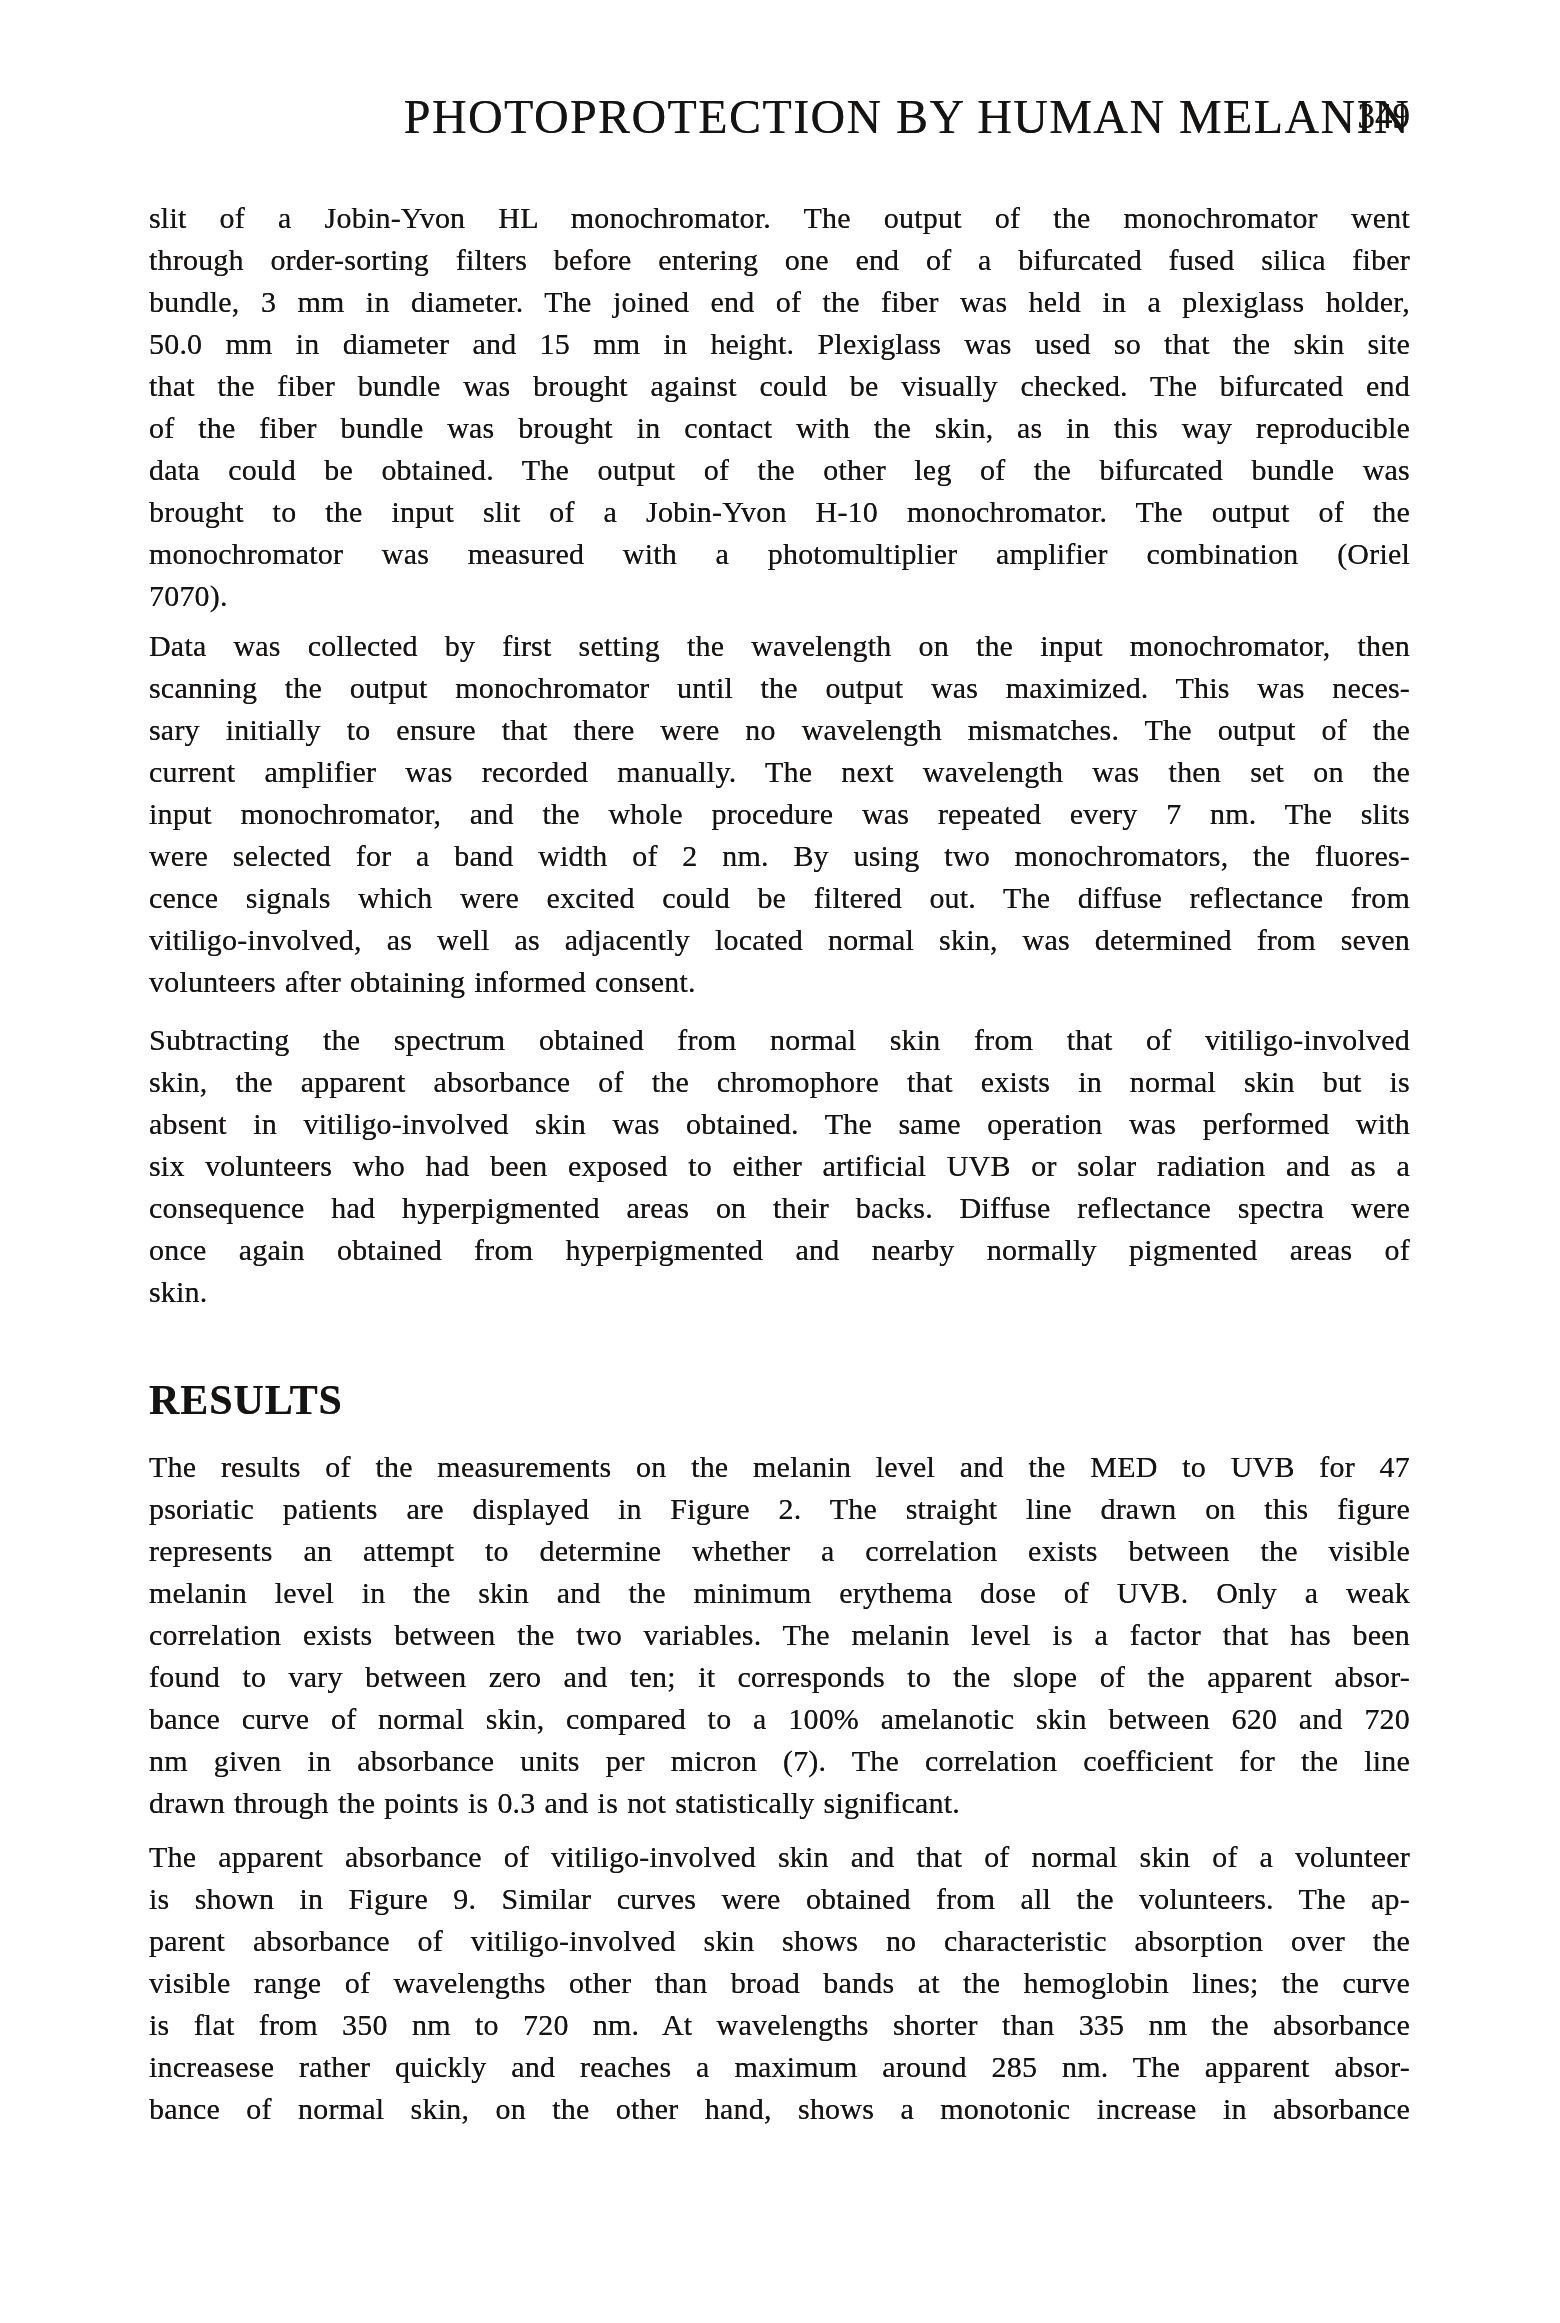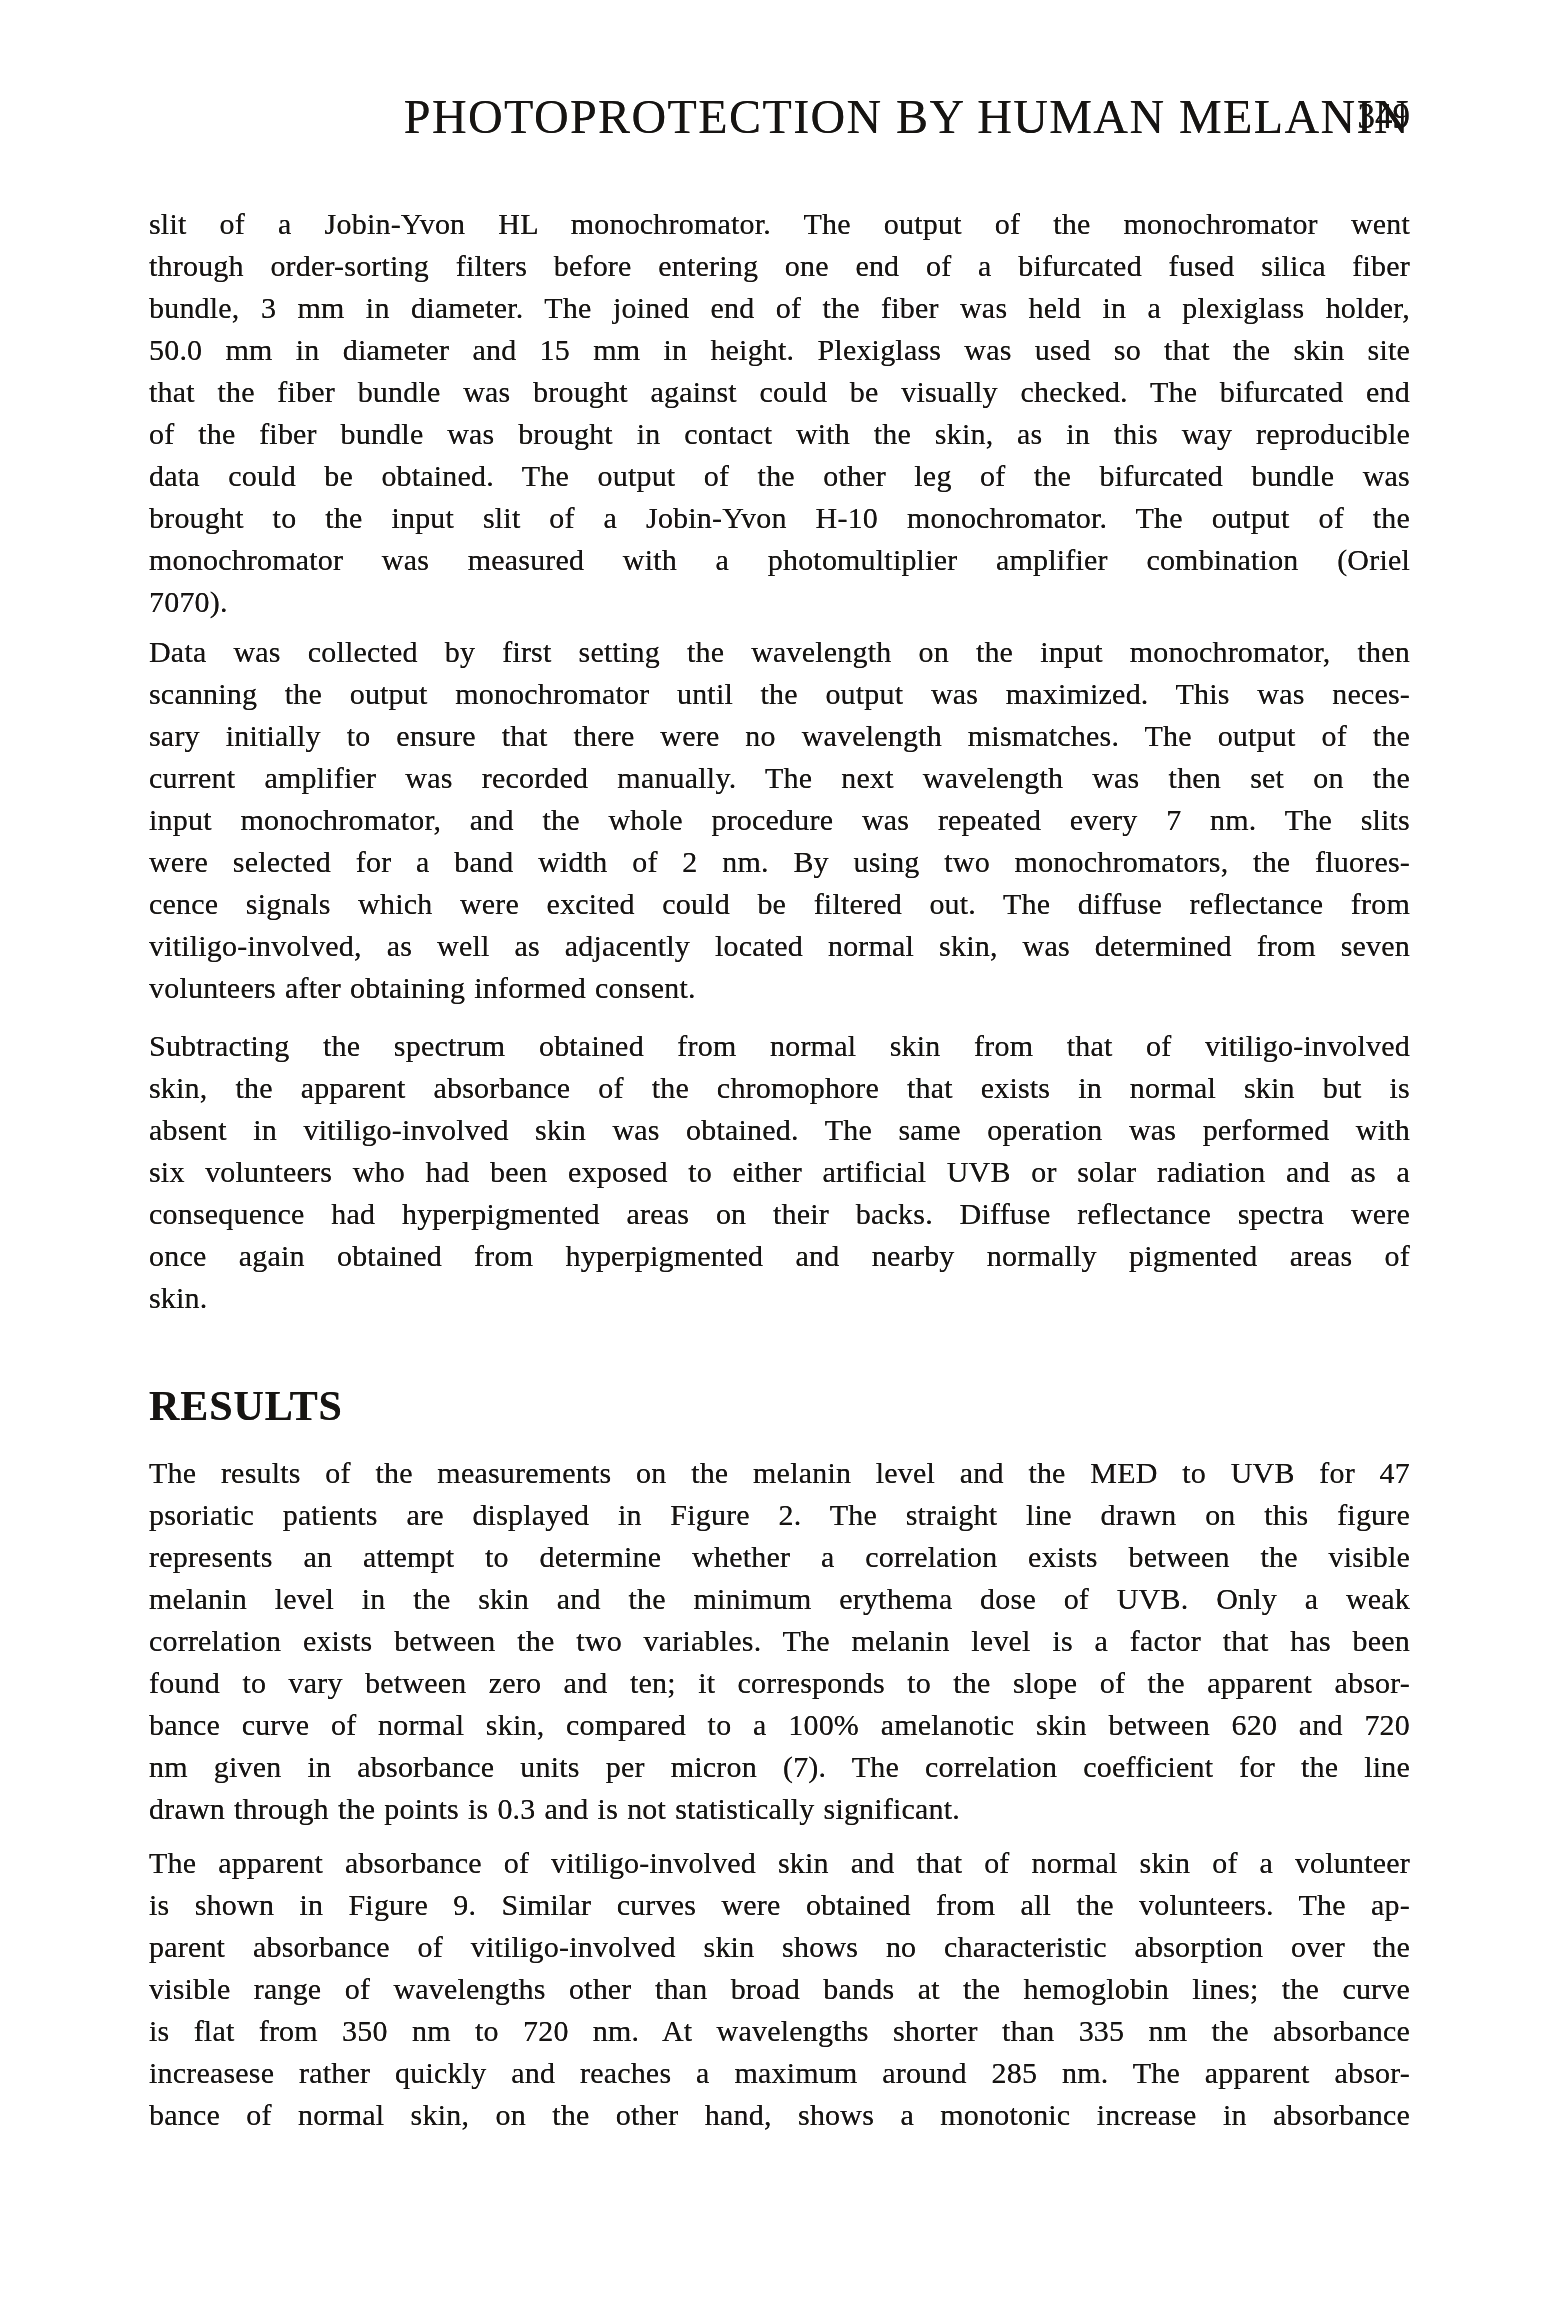--- a/index.html
+++ b/index.html
@@ -39,21 +39,21 @@
     position: absolute;
     right: 0;
     top: 0;
     font-size: 35px;
     line-height: 42px;
     margin-left: 18px;
   }
   .textblock {
     position: absolute;
     left: 149px;
-    top: 6px;
+    top: 0;
     width: 1261px;
     height: 1653px;
   }
   .para {
     position: absolute;
     left: 0;
     width: 1261px;
   }
   .line {
     font-size: 30px;

